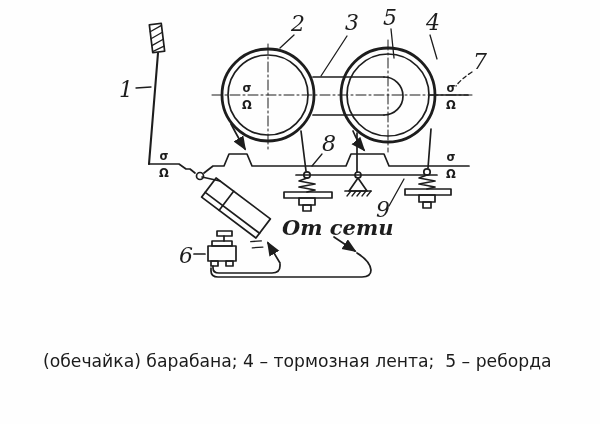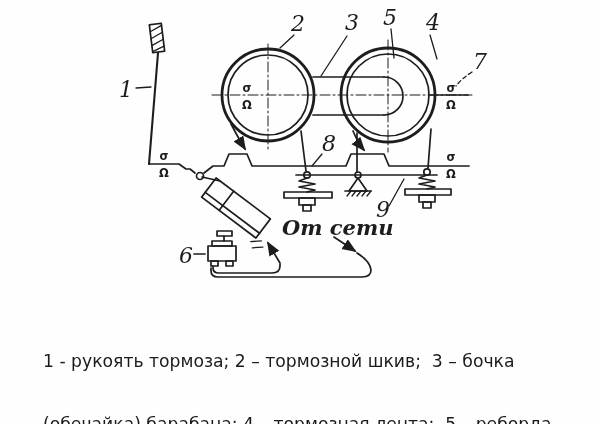--- a/index.html
+++ b/index.html
@@ -156,20 +156,19 @@
       <text class="callout" x="329" y="151">8</text>
       <path class="ln thin" d="M389,206 L404,179"></path>
       <text class="callout" x="383" y="217">9</text>
       <path class="ln" d="M194,254 H205" stroke-width="1.6"></path>
       <text class="callout" x="186" y="263">6</text>
       <text class="script" x="282" y="235">От сети</text>
     </g>
   </svg>
 
   <div class="legend">
-    <div class="legend-line">1 - рукоять тормоза; 2 – тормозной шкив;  3 – бочка</div>
     <div class="legend-line">(обечайка) барабана; 4 – тормозная лента;  5 – реборда</div>
     
     
     
   </div>
 
 </div>
 
 </body></html>

